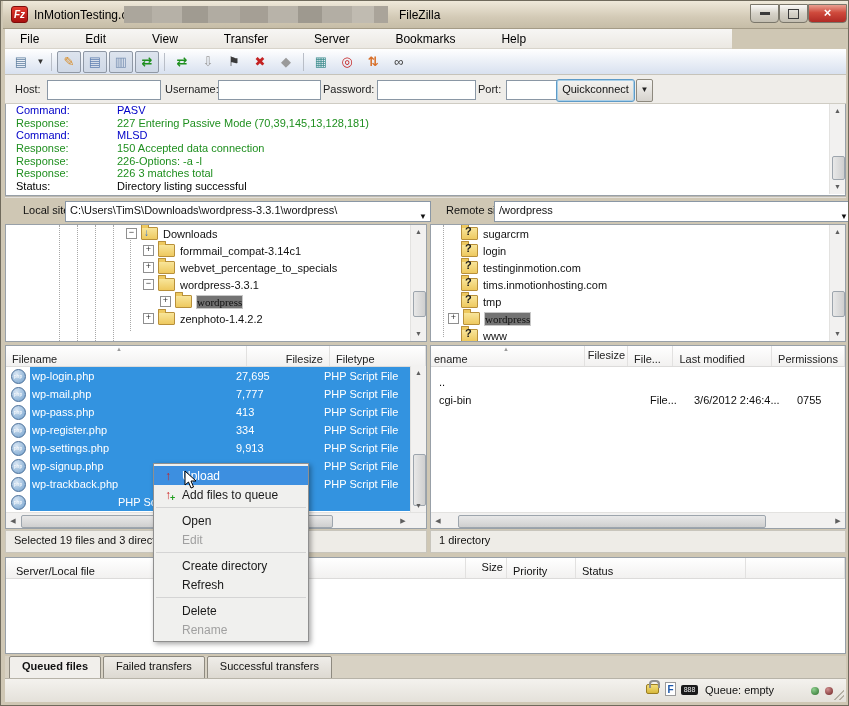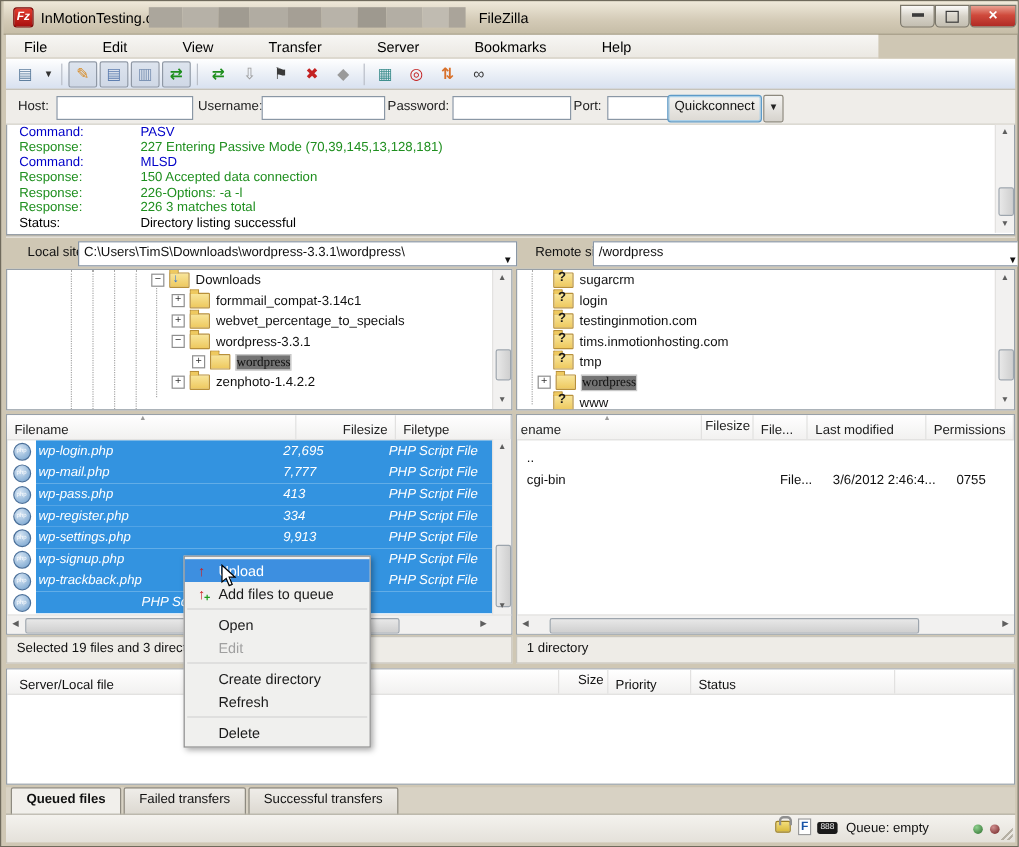--- a/index.html
+++ b/index.html
@@ -64,21 +64,21 @@
   .vguide{position:absolute;width:1px;border-left:1px dotted #a8a8a8;}
   
   .flist{background:#fff;border:1px solid #98a0a8;}
   .fhead{display:flex;height:20px;background:linear-gradient(#ffffff,#f2f1f0);border-bottom:1px solid #dcdbda;color:#222;}
   .fhc{border-right:1px solid #e2e1e0;padding:7px 6px 0 6px;position:relative;white-space:nowrap;}
   .sortarr{position:absolute;top:0px;font-size:6px;color:#9a9a9a;}
   .frow{height:18px;display:flex;align-items:center;white-space:nowrap;}
   .frow .icocell{width:24px;flex:none;display:flex;justify-content:center;}
   .phpico{width:13px;height:13px;border-radius:50%;background:radial-gradient(circle at 35% 30%,#d8e6f4,#6f9ecb);border:1px solid #4a6f99;color:#fff;font-size:5px;text-align:center;line-height:12px;}
   .phpico::after{content:"php";}
-  .selband{background:#2f8bd8;background:#3393e0;color:#fff;display:flex;flex:1;height:18px;align-items:center;font-style:italic;}
+  .selband{background:#2f8bd8;background:#3393e0;color:#fff;display:flex;flex:1;height:18px;align-items:center;}
   .cell-name{width:204px;padding-left:2px;}
   .cell-size{width:70px;text-align:left;padding-right:10px;}
   .cell-type{flex:1;padding-left:8px;}
   .panestatus{position:absolute;background:#eeece7;border:1px solid #c8c5bc;font-size:11px;color:#111;padding:3px 0 0 8px;}
   
   .r-name{width:163px;padding-left:8px;}
   .r-size{width:42px;text-align:right;}
   .r-type{width:36px;padding-left:6px;}
   .r-mod{width:95px;padding-left:8px;}
   .r-perm{flex:1;padding-left:8px;}
@@ -511,20 +511,24 @@
       </div>
     <div class="mi">
         <span class="mic"></span>
         <span>Refresh</span>
       </div>
     <div class="msep"></div>
     <div class="mi">
         <span class="mic"></span>
         <span>Delete</span>
       </div>
+    <div class="mi dis">
+        <span class="mic"></span>
+        <span>Rename</span>
+      </div>
   </div>
 
   <div id="cursor">
     <svg width="13" height="19" viewBox="0 0 13 19">
         <polygon points="1,1 1,15 4.5,12 7,18 9.5,17 7,11 12,11" fill="#fff" stroke="#000" stroke-width="1"></polygon>
       </svg>
   </div>
 
 </div>
 

